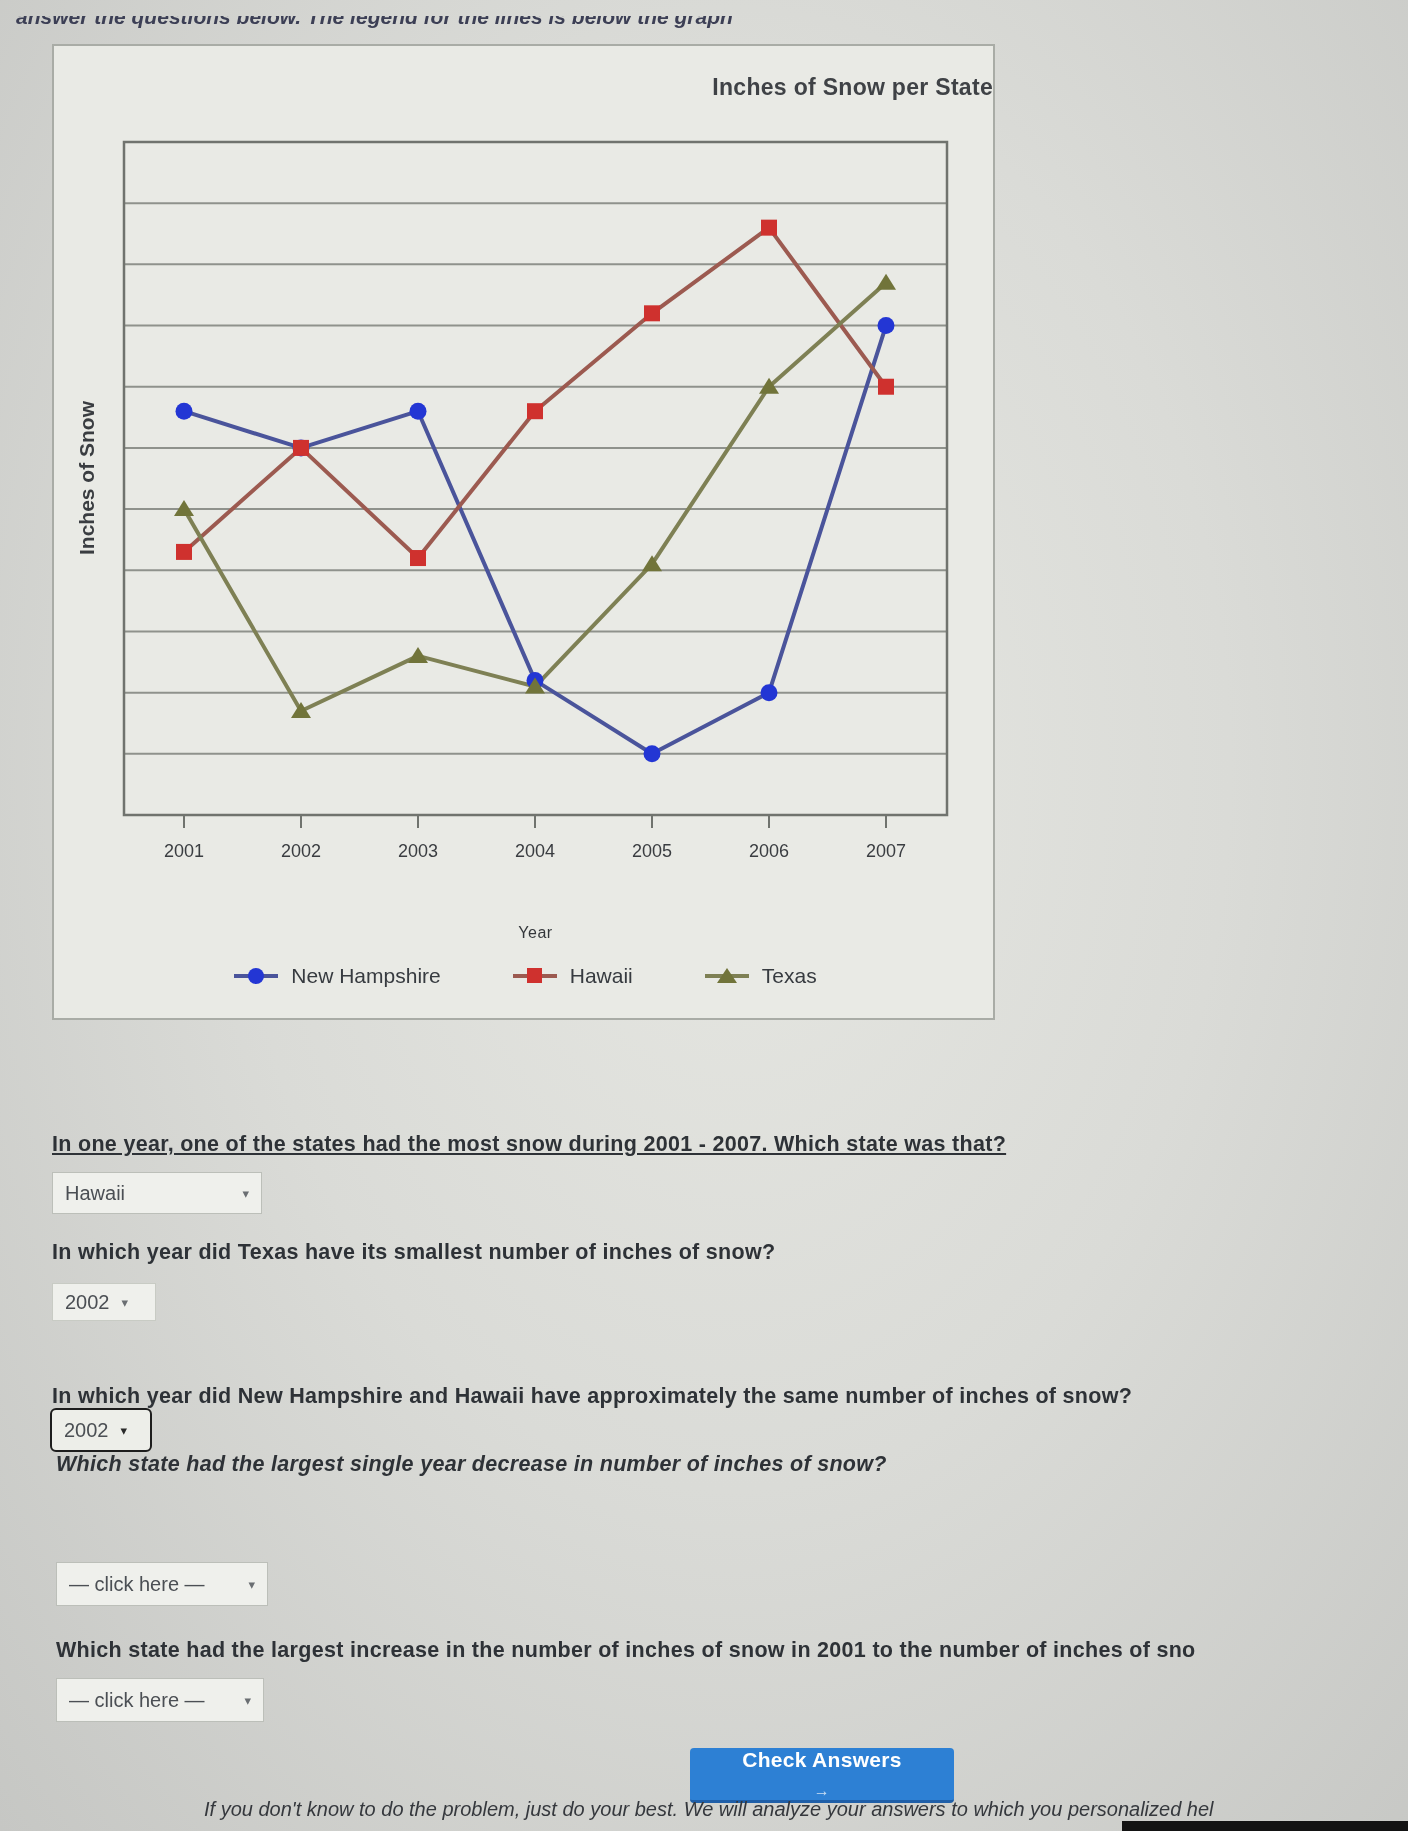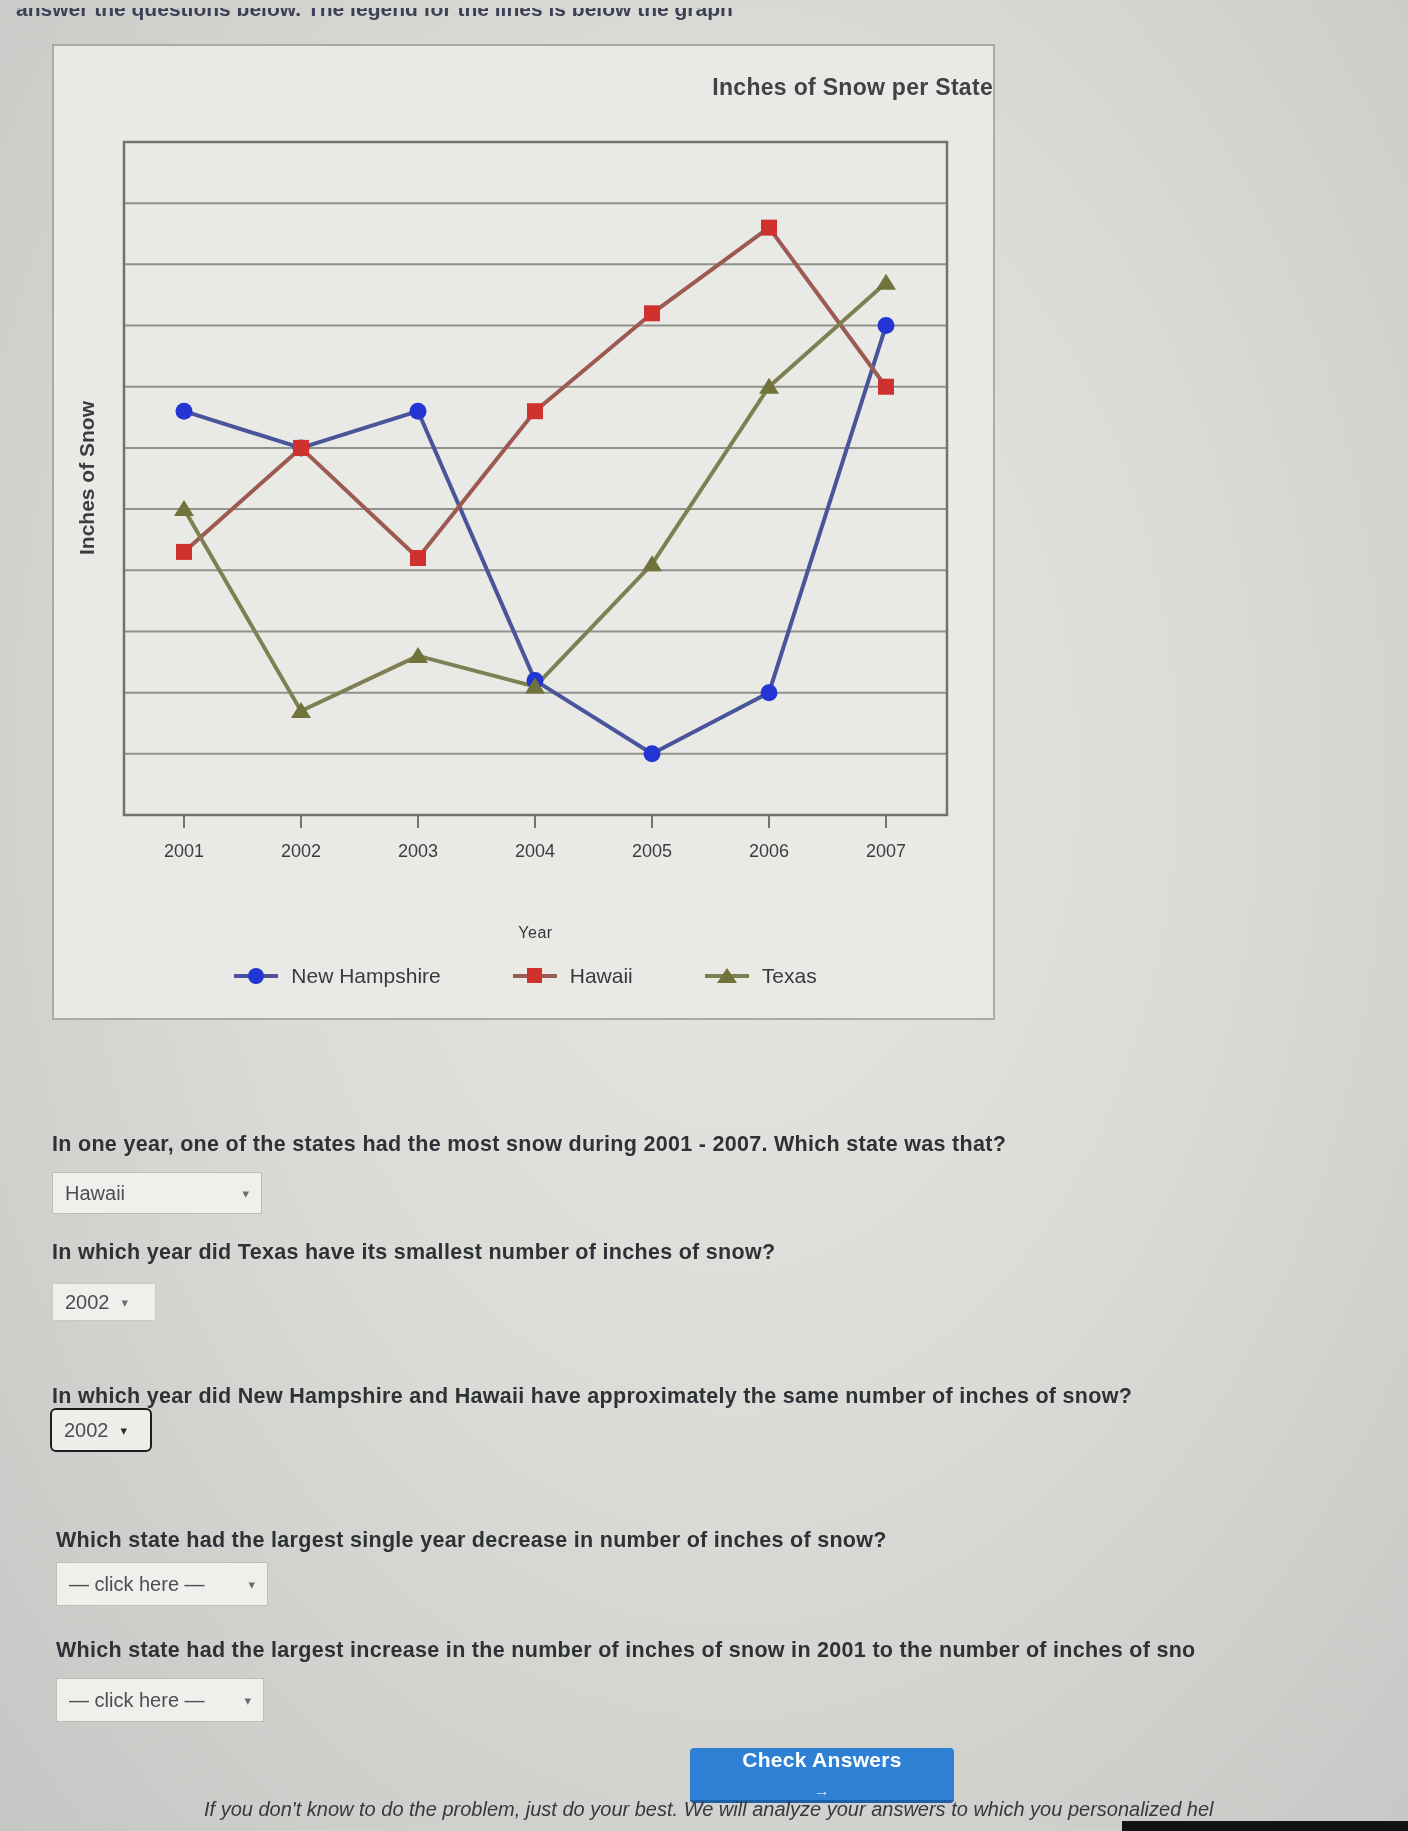--- a/index.html
+++ b/index.html
@@ -3,21 +3,21 @@
 <meta charset="utf-8">
 <style>
   html,body{margin:0;padding:0;}
   body{
     width:1408px;height:1831px;position:relative;overflow:hidden;
     font-family:"Liberation Sans", sans-serif;
     background:radial-gradient(ellipse at 52% 42%, #e6e7e2 0%, #dadbd7 48%, #c6c7c4 100%);
   }
   .abs{position:absolute;}
   
-  .top-clip{left:16px;top:8px;height:15px;width:1000px;overflow:hidden;}
+  .top-clip{left:16px;top:16px;height:15px;width:1000px;overflow:hidden;font-style:italic;}
   .top-clip span{display:block;margin-top:-11px;font-size:21px;font-weight:bold;color:#3c3f55;white-space:nowrap;}
   
   .card{left:52px;top:44px;width:943px;height:976px;background:#e9eae5;border:2px solid #a9aca6;box-sizing:border-box;}
   .chart-title{left:0;right:0;top:28px;text-align:right;font-size:23px;font-weight:bold;color:#3f4246;letter-spacing:.3px;}
   .ylabel{left:-62px;top:420px;width:190px;text-align:center;transform:rotate(-90deg);font-size:21px;font-weight:bold;color:#3a3d41;}
   .xlabel{left:70px;width:823px;top:878px;text-align:center;font-size:16px;color:#34373b;letter-spacing:.5px;}
   svg.chart{left:0;top:0;}
   
   .legend{left:0;right:0;top:918px;display:flex;justify-content:center;align-items:center;gap:72px;}
   .lg-item{display:flex;align-items:center;gap:13px;}
@@ -125,39 +125,39 @@
     <div class="lg-item">
       <span class="lg-line">
         <i style="background:#7e8054;"></i>
         <span class="lg-shape lg-tri" style="border-bottom:15px solid #71743a;"></span>
       </span>
       <span class="lg-label">Texas</span>
     </div>
   </div>
 </div>
 
-<div class="abs q" style="top:1132px;">In one year, one of the states had the most snow during 2001 - 2007. Which state was that?</div>
+<div class="abs q" style="top:1132px;text-decoration:underline;">In one year, one of the states had the most snow during 2001 - 2007. Which state was that?</div>
 <div class="abs select sel-right" style="left:52px;top:1172px;width:210px;height:42px;">
   <span>Hawaii</span>
   <span class="caret">▾</span>
 </div>
 
 <div class="abs q" style="top:1240px;">In which year did Texas have its smallest number of inches of snow?</div>
 <div class="abs select sel-inline" style="left:52px;top:1283px;width:104px;height:38px;border-color:#c8cbc4;">
   <span>2002</span>
   <span class="caret">▾</span>
 </div>
 
 <div class="abs q" style="top:1384px;">In which year did New Hampshire and Hawaii have approximately the same number of inches of snow?</div>
 <div class="abs select sel-inline sel-focused" style="left:50px;top:1408px;width:102px;height:44px;">
   <span>2002</span>
   <span class="caret" style="color:#2a2a2a;">▾</span>
 </div>
 
-<div class="abs q" style="left:56px;top:1528px;">Which state had the largest single year decrease in number of inches of snow?</div>
+<div class="abs q" style="left:56px;top:1452px;font-style:italic;">Which state had the largest single year decrease in number of inches of snow?</div>
 <div class="abs select sel-right" style="left:56px;top:1562px;width:212px;height:44px;">
   <span>— click here —</span>
   <span class="caret">▾</span>
 </div>
 
 <div class="abs q" style="left:56px;top:1638px;">Which state had the largest increase in the number of inches of snow in 2001 to the number of inches of sno</div>
 <div class="abs select sel-right" style="left:56px;top:1678px;width:208px;height:44px;">
   <span>— click here —</span>
   <span class="caret">▾</span>
 </div>

